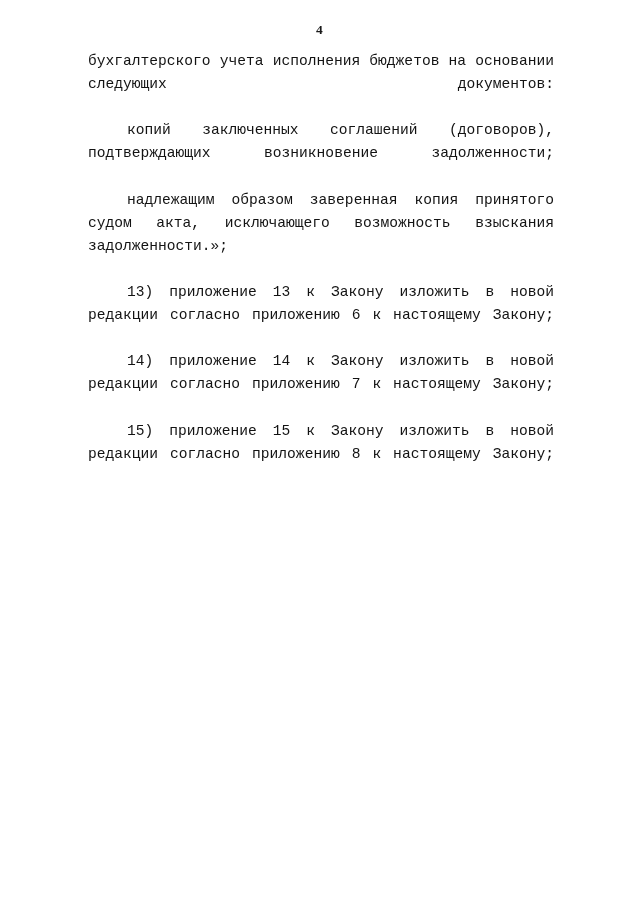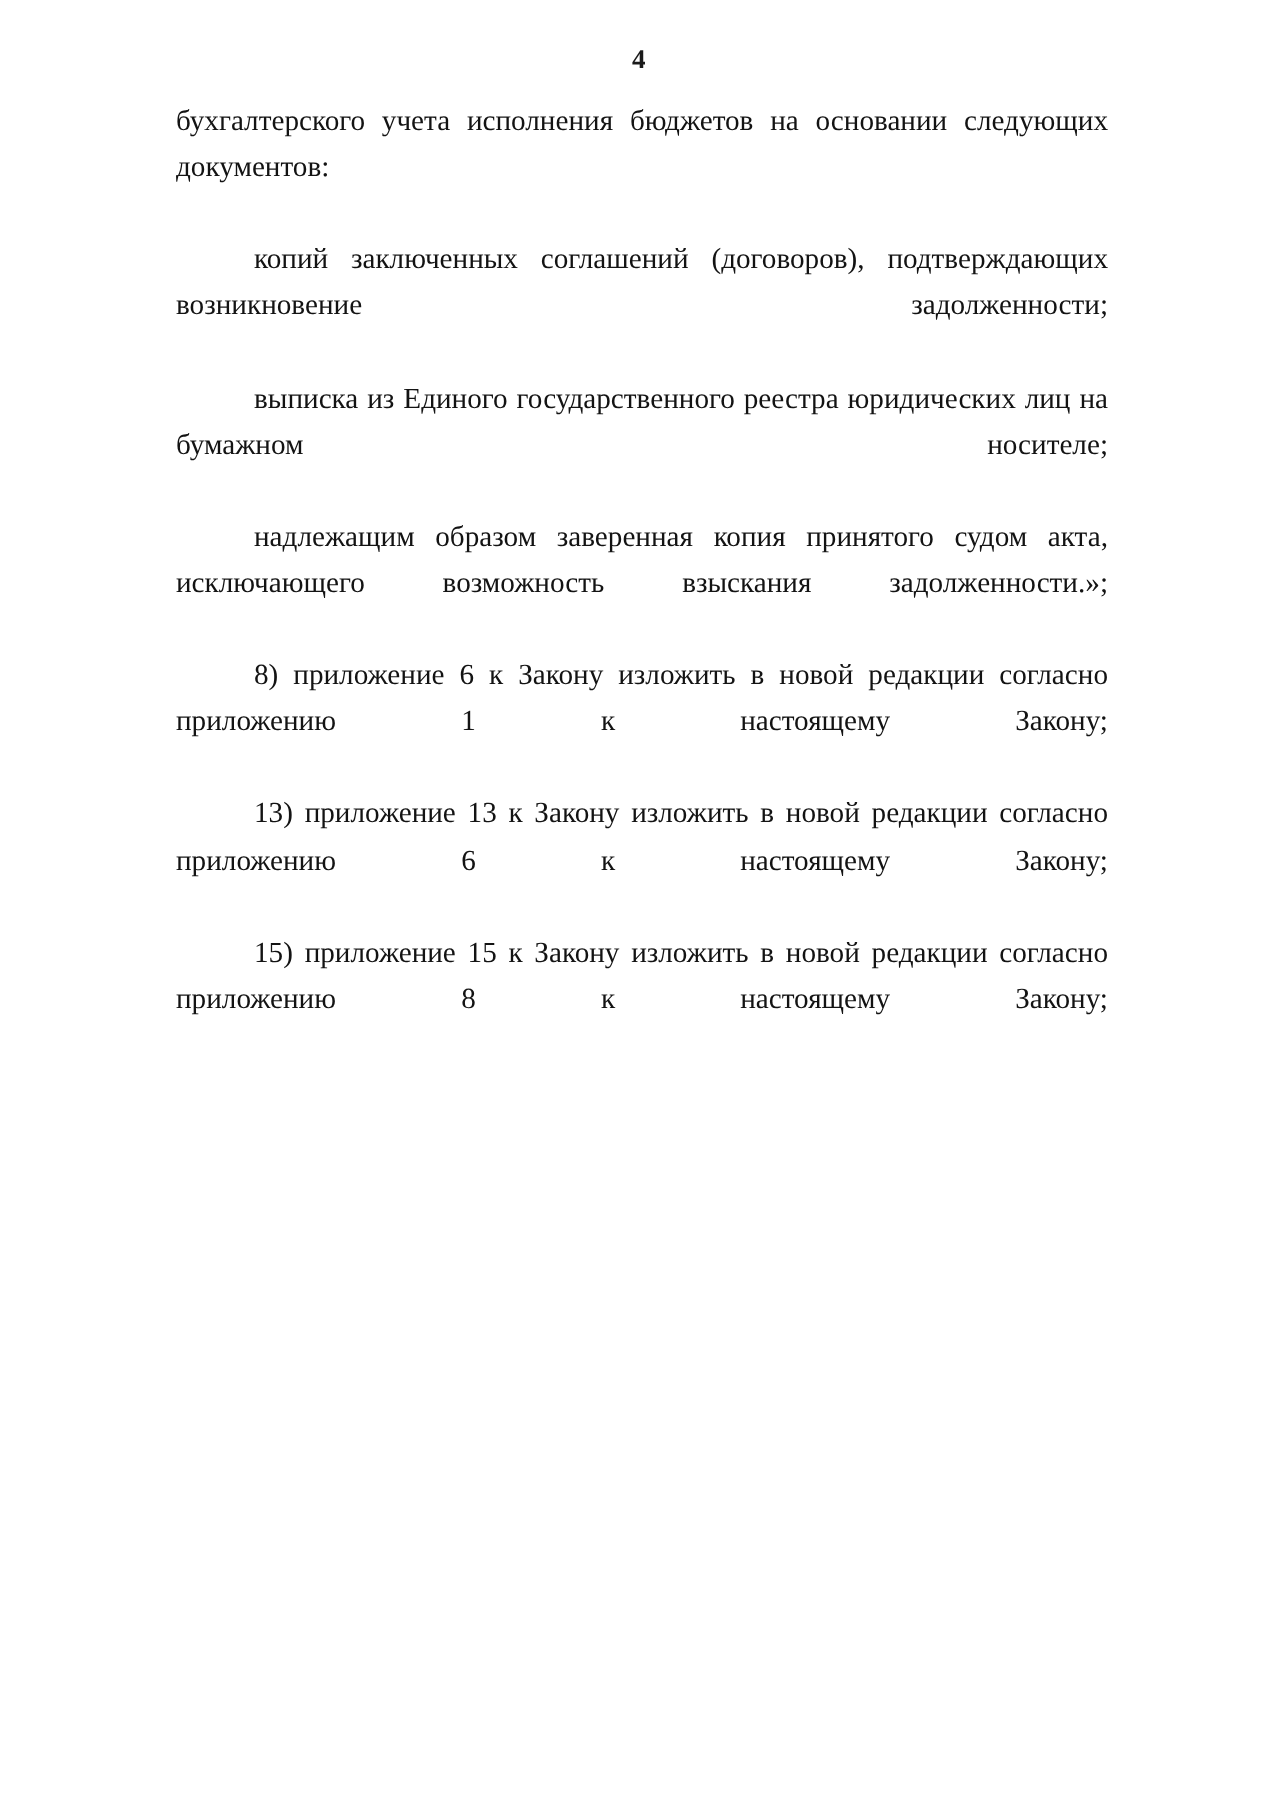--- a/index.html
+++ b/index.html
@@ -41,20 +41,21 @@
     text-align: justify;
     text-justify: inter-word;
     color: #131313;
   }
   .para {
     margin: 0;
     text-align: justify;
     text-justify: inter-word;
     -webkit-hyphens: none;
     hyphens: none;
+    font-family: Liberation Mono, monospace;
   }
   
   .para.cont {
     text-indent: 0;
   }
   
   .para.indent {
     text-indent: 39px;
   }
   
@@ -68,20 +69,19 @@
 <body>
 
 <div class="page">
 
   <div class="page-number">4</div>
 
   <div class="body-text">
 
   <p class="para cont">бухгалтерского учета исполнения бюджетов на основании следующих документов:</p>
       <p class="para indent">копий заключенных соглашений (договоров), подтверждающих возникновение задолженности;</p>
-      <p class="para indent">выписка из Единого государственного реестра юридических лиц на бумажном носителе;</p>
       <p class="para indent">надлежащим образом заверенная копия принятого судом акта, исключающего возможность взыскания задолженности.»;</p>
-      <p class="para indent">8) приложение 6 к Закону изложить в новой редакции согласно приложению 1 к настоящему Закону;</p>
       <p class="para indent">13) приложение 13 к Закону изложить в новой редакции согласно приложению 6 к настоящему Закону;</p>
+      <p class="para indent">14) приложение 14 к Закону изложить в новой редакции согласно приложению 7 к настоящему Закону;</p>
       <p class="para indent">15) приложение 15 к Закону изложить в новой редакции согласно приложению 8 к настоящему Закону;</p>
     </div>
 
 </div>
 
 </body></html>

